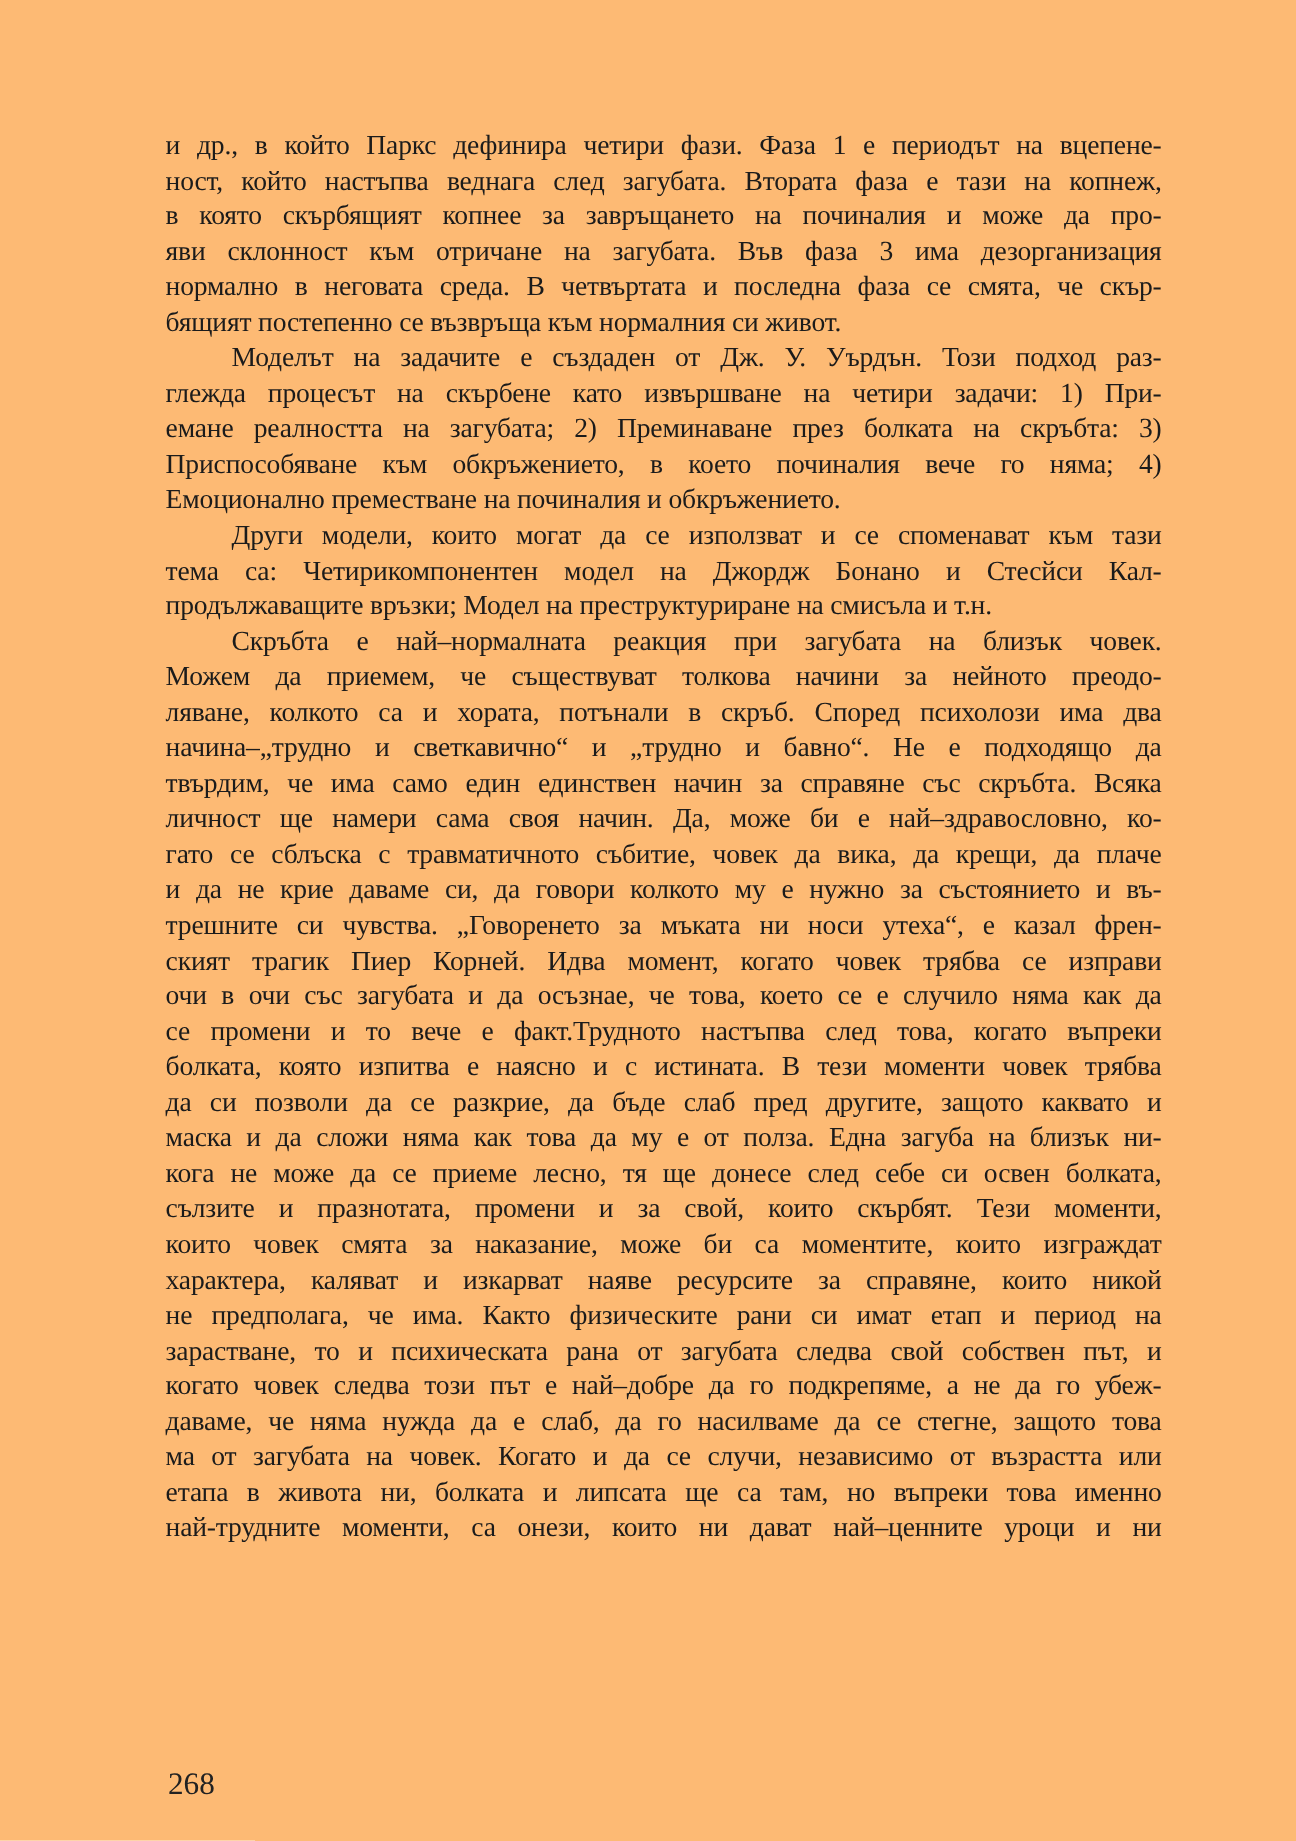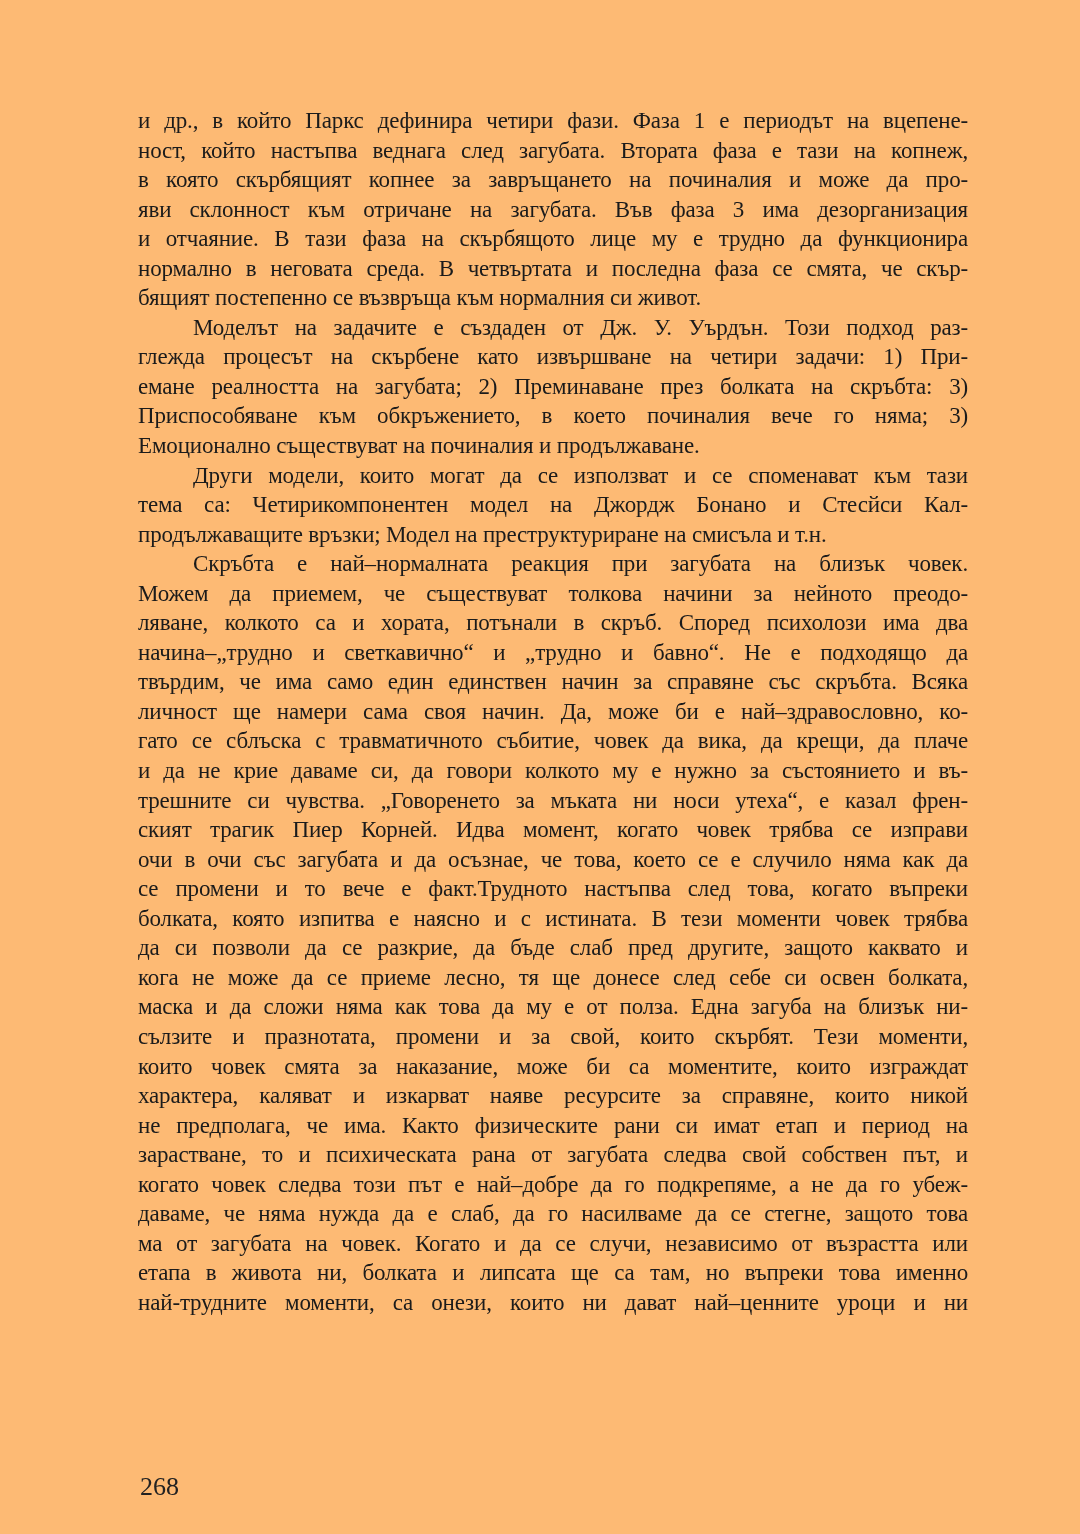--- a/index.html
+++ b/index.html
@@ -49,47 +49,46 @@
 </style>
 </head>
 <body>
 
 <div class="page">
   <div class="text-block">
       <div class="line">и др., в който Паркс дефинира четири фази. Фаза 1 е периодът на вцепене-</div>
       <div class="line">ност, който настъпва веднага след загубата. Втората фаза е тази на копнеж,</div>
       <div class="line">в която скърбящият копнее за завръщането на починалия и може да про-</div>
       <div class="line">яви склонност към отричане на загубата. Във фаза 3 има дезорганизация</div>
-      <div class="line">и отчаяние. В тази фаза на скърбящото лице му е трудно да функционира</div>
       <div class="line">нормално в неговата среда. В четвъртата и последна фаза се смята, че скър-</div>
       <div class="line last">бящият постепенно се възвръща към нормалния си живот.</div>
       <div class="line indent">Моделът на задачите е създаден от Дж. У. Уърдън. Този подход раз-</div>
       <div class="line">глежда процесът на скърбене като извършване на четири задачи: 1) При-</div>
       <div class="line">емане реалността на загубата; 2) Преминаване през болката на скръбта: 3)</div>
-      <div class="line">Приспособяване към обкръжението, в което починалия вече го няма; 3)</div>
-      <div class="line last">Емоционално съществуват на починалия и продължаване.</div>
+      <div class="line">Приспособяване към обкръжението, в което починалия вече го няма; 4)</div>
+      <div class="line last">Емоционално преместване на починалия и обкръжението.</div>
       <div class="line indent">Други модели, които могат да се използват и се споменават към тази</div>
       <div class="line">тема са: Четирикомпонентен модел на Джордж Бонано и Стесйси Кал-</div>
       <div class="line last">продължаващите връзки; Модел на преструктуриране на смисъла и т.н.</div>
       <div class="line indent">Скръбта е най–нормалната реакция при загубата на близък човек.</div>
       <div class="line">Можем да приемем, че съществуват толкова начини за нейното преодо-</div>
       <div class="line">ляване, колкото са и хората, потънали в скръб. Според психолози има два</div>
       <div class="line">начина–„трудно и светкавично“ и „трудно и бавно“. Не е подходящо да</div>
       <div class="line">твърдим, че има само един единствен начин за справяне със скръбта. Всяка</div>
       <div class="line">личност ще намери сама своя начин. Да, може би е най–здравословно, ко-</div>
       <div class="line">гато се сблъска с травматичното събитие, човек да вика, да крещи, да плаче</div>
       <div class="line">и да не крие даваме си, да говори колкото му е нужно за състоянието и въ-</div>
       <div class="line">трешните си чувства. „Говоренето за мъката ни носи утеха“, е казал френ-</div>
       <div class="line">ският трагик Пиер Корней. Идва момент, когато човек трябва се изправи</div>
       <div class="line">очи в очи със загубата и да осъзнае, че това, което се е случило няма как да</div>
       <div class="line">се промени и то вече е факт.Трудното настъпва след това, когато въпреки</div>
       <div class="line">болката, която изпитва е наясно и с истината. В тези моменти човек трябва</div>
       <div class="line">да си позволи да се разкрие, да бъде слаб пред другите, защото каквато и</div>
+      <div class="line">маска и да сложи няма как това да му е от полза. Една загуба на близък ни-</div>
       <div class="line">кога не може да се приеме лесно, тя ще донесе след себе си освен болката,</div>
-      <div class="line">маска и да сложи няма как това да му е от полза. Една загуба на близък ни-</div>
       <div class="line">сълзите и празнотата, промени и за свой, които скърбят. Тези моменти,</div>
       <div class="line">които човек смята за наказание, може би са моментите, които изграждат</div>
       <div class="line">характера, каляват и изкарват наяве ресурсите за справяне, които никой</div>
       <div class="line">не предполага, че има. Както физическите рани си имат етап и период на</div>
       <div class="line">зарастване, то и психическата рана от загубата следва свой собствен път, и</div>
       <div class="line">когато човек следва този път е най–добре да го подкрепяме, а не да го убеж-</div>
       <div class="line">даваме, че няма нужда да е слаб, да го насилваме да се стегне, защото това</div>
       <div class="line">ма от загубата на човек. Когато и да се случи, независимо от възрастта или</div>
       <div class="line">етапа в живота ни, болката и липсата ще са там, но въпреки това именно</div>
       <div class="line">най-трудните моменти, са онези, които ни дават най–ценните уроци и ни</div>

